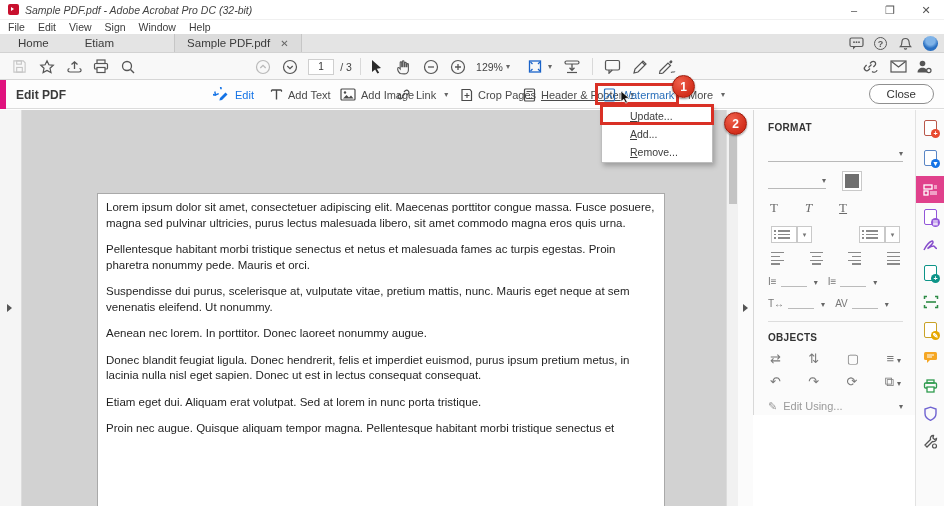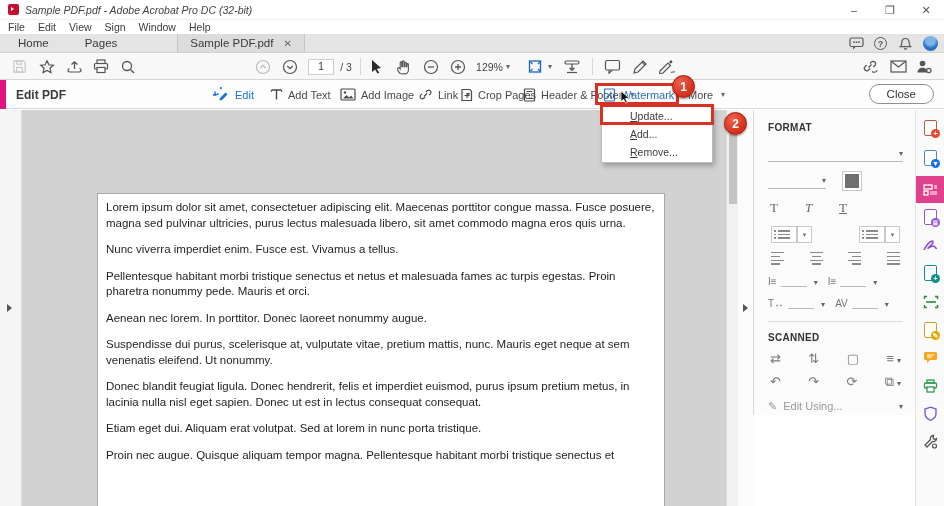--- a/index.html
+++ b/index.html
@@ -129,21 +129,21 @@
     <span class="menu-item">File</span>
     <span class="menu-item">Edit</span>
     <span class="menu-item">View</span>
     <span class="menu-item">Sign</span>
     <span class="menu-item">Window</span>
     <span class="menu-item">Help</span>
   </div>
 
   <div class="tabbar">
     <div class="tab">Home</div>
-    <div class="tab">Pages</div>
+    <div class="tab">Etiam</div>
     <div class="tab docTab">
       <span>Sample PDF.pdf</span>
       <span class="tab-close">✕</span>
     </div>
     <div class="tabbar-right">
       <span class="tr-ico">
         <svg width="15" height="13" viewBox="0 0 15 13">
             <rect x="1" y="1" width="13" height="8.5" rx="1.5" fill="none" stroke="#5a5a5a" stroke-width="1.2"></rect>
             <path d="M4 9.5v3l3-3" fill="#5a5a5a"></path>
             <circle cx="5" cy="5.2" r=".9" fill="#5a5a5a"></circle>
@@ -320,39 +320,39 @@
 
     <span class="et" style="left:340px;">
       <svg width="16" height="13" viewBox="0 0 16 13">
           <rect x="1" y="1" width="14" height="11" rx="1" fill="none" stroke="#4a4a4a" stroke-width="1.2"></rect>
           <circle cx="5" cy="4.5" r="1.2" fill="#4a4a4a"></circle>
           <path d="M3 10.5l3.5-3.5 2.5 2.5 2-2 2.5 3z" fill="#4a4a4a"></path>
         </svg>
       <span>Add Image</span>
     </span>
 
-    <span class="et" style="left:418px;">
+    <span class="et" style="left:396px;">
       <svg width="15" height="13" viewBox="0 0 15 13">
           <path d="M6 8.5L9 5.5" stroke="#4a4a4a" stroke-width="1.2"></path>
           <path d="M8 4l1.3-1.3a2.2 2.2 0 013.1 3.1L11 7.2" fill="none" stroke="#4a4a4a" stroke-width="1.2"></path>
           <path d="M7 9l-1.3 1.3a2.2 2.2 0 01-3.1-3.1L4 5.8" fill="none" stroke="#4a4a4a" stroke-width="1.2"></path>
         </svg>
       <span>Link</span>
         <span class="caret">▾</span>
     </span>
 
     <span class="et" style="left:460px;">
       <svg width="13" height="14" viewBox="0 0 13 14">
           <path d="M2 1.5h8l1.5 2v9H2z" fill="none" stroke="#4a4a4a" stroke-width="1.2"></path>
           <path d="M4.5 7.5h5M7 5v5" stroke="#4a4a4a" stroke-width="1.1"></path>
         </svg>
       <span>Crop Pages</span>
     </span>
 
-    <span class="et" style="left:523px;">
+    <span class="et" style="left:523px;text-decoration:underline;">
       <svg width="13" height="14" viewBox="0 0 13 14">
           <rect x="1.5" y="1" width="10" height="12" rx="1" fill="none" stroke="#4a4a4a" stroke-width="1.2"></rect>
           <path d="M3.5 3.5h6M3.5 10.5h6" stroke="#4a4a4a" stroke-width="1.1"></path>
         </svg>
       <span>Header &amp; Footer</span>
         <span class="caret">▾</span>
     </span>
 
     <span class="et" style="left:603px;">
       <svg width="13" height="14" viewBox="0 0 13 14">
@@ -372,24 +372,23 @@
   </div>
 
   <div class="main">
     <div class="left-rail">
       <div class="rail-arrow"></div>
     </div>
 
     <div class="canvas">
       <div class="page">
         <p>Lorem ipsum dolor sit amet, consectetuer adipiscing elit. Maecenas porttitor congue massa. Fusce posuere, magna sed pulvinar ultricies, purus lectus malesuada libero, sit amet commodo magna eros quis urna.</p>
-        <p>Nunc viverra imperdiet enim. Fusce est. Vivamus a tellus.</p>
         <p>Pellentesque habitant morbi tristique senectus et netus et malesuada fames ac turpis egestas. Proin pharetra nonummy pede. Mauris et orci.</p>
+        <p>Suspendisse dui purus, scelerisque at, vulputate vitae, pretium mattis, nunc. Mauris eget neque at sem venenatis eleifend. Ut nonummy.</p>
         <p>Aenean nec lorem. In porttitor. Donec laoreet nonummy augue.</p>
-        <p>Suspendisse dui purus, scelerisque at, vulputate vitae, pretium mattis, nunc. Mauris eget neque at sem venenatis eleifend. Ut nonummy.</p>
         <p>Donec blandit feugiat ligula. Donec hendrerit, felis et imperdiet euismod, purus ipsum pretium metus, in lacinia nulla nisl eget sapien. Donec ut est in lectus consequat consequat.</p>
         <p>Etiam eget dui. Aliquam erat volutpat. Sed at lorem in nunc porta tristique.</p>
         <p>Proin nec augue. Quisque aliquam tempor magna. Pellentesque habitant morbi tristique senectus et</p>
       </div>
     </div>
 
     <div class="vscroll">
       <div class="vs-up">▲</div>
       <div class="vs-thumb"></div>
     </div>
@@ -482,21 +481,21 @@
       <div class="sp-row">
         <span class="sp-glyph">T↔</span>
         <span class="sp-line"></span>
         <span class="caret">▾</span>
         <span class="sp-glyph" style="margin-left:6px;">AV</span>
         <span class="sp-line"></span>
         <span class="caret">▾</span>
       </div>
 
       <hr class="panel-hr">
-      <div class="panel-h">SCANNED</div>
+      <div class="panel-h">OBJECTS</div>
 
       <div class="obj-row">
         <span>⇄</span>
         <span>⇅</span>
         <span>▢</span>
         <span><span>≡</span><span class="caret">▾</span></span>
       </div>
       <div class="obj-row">
         <span>↶</span>
         <span>↷</span>

